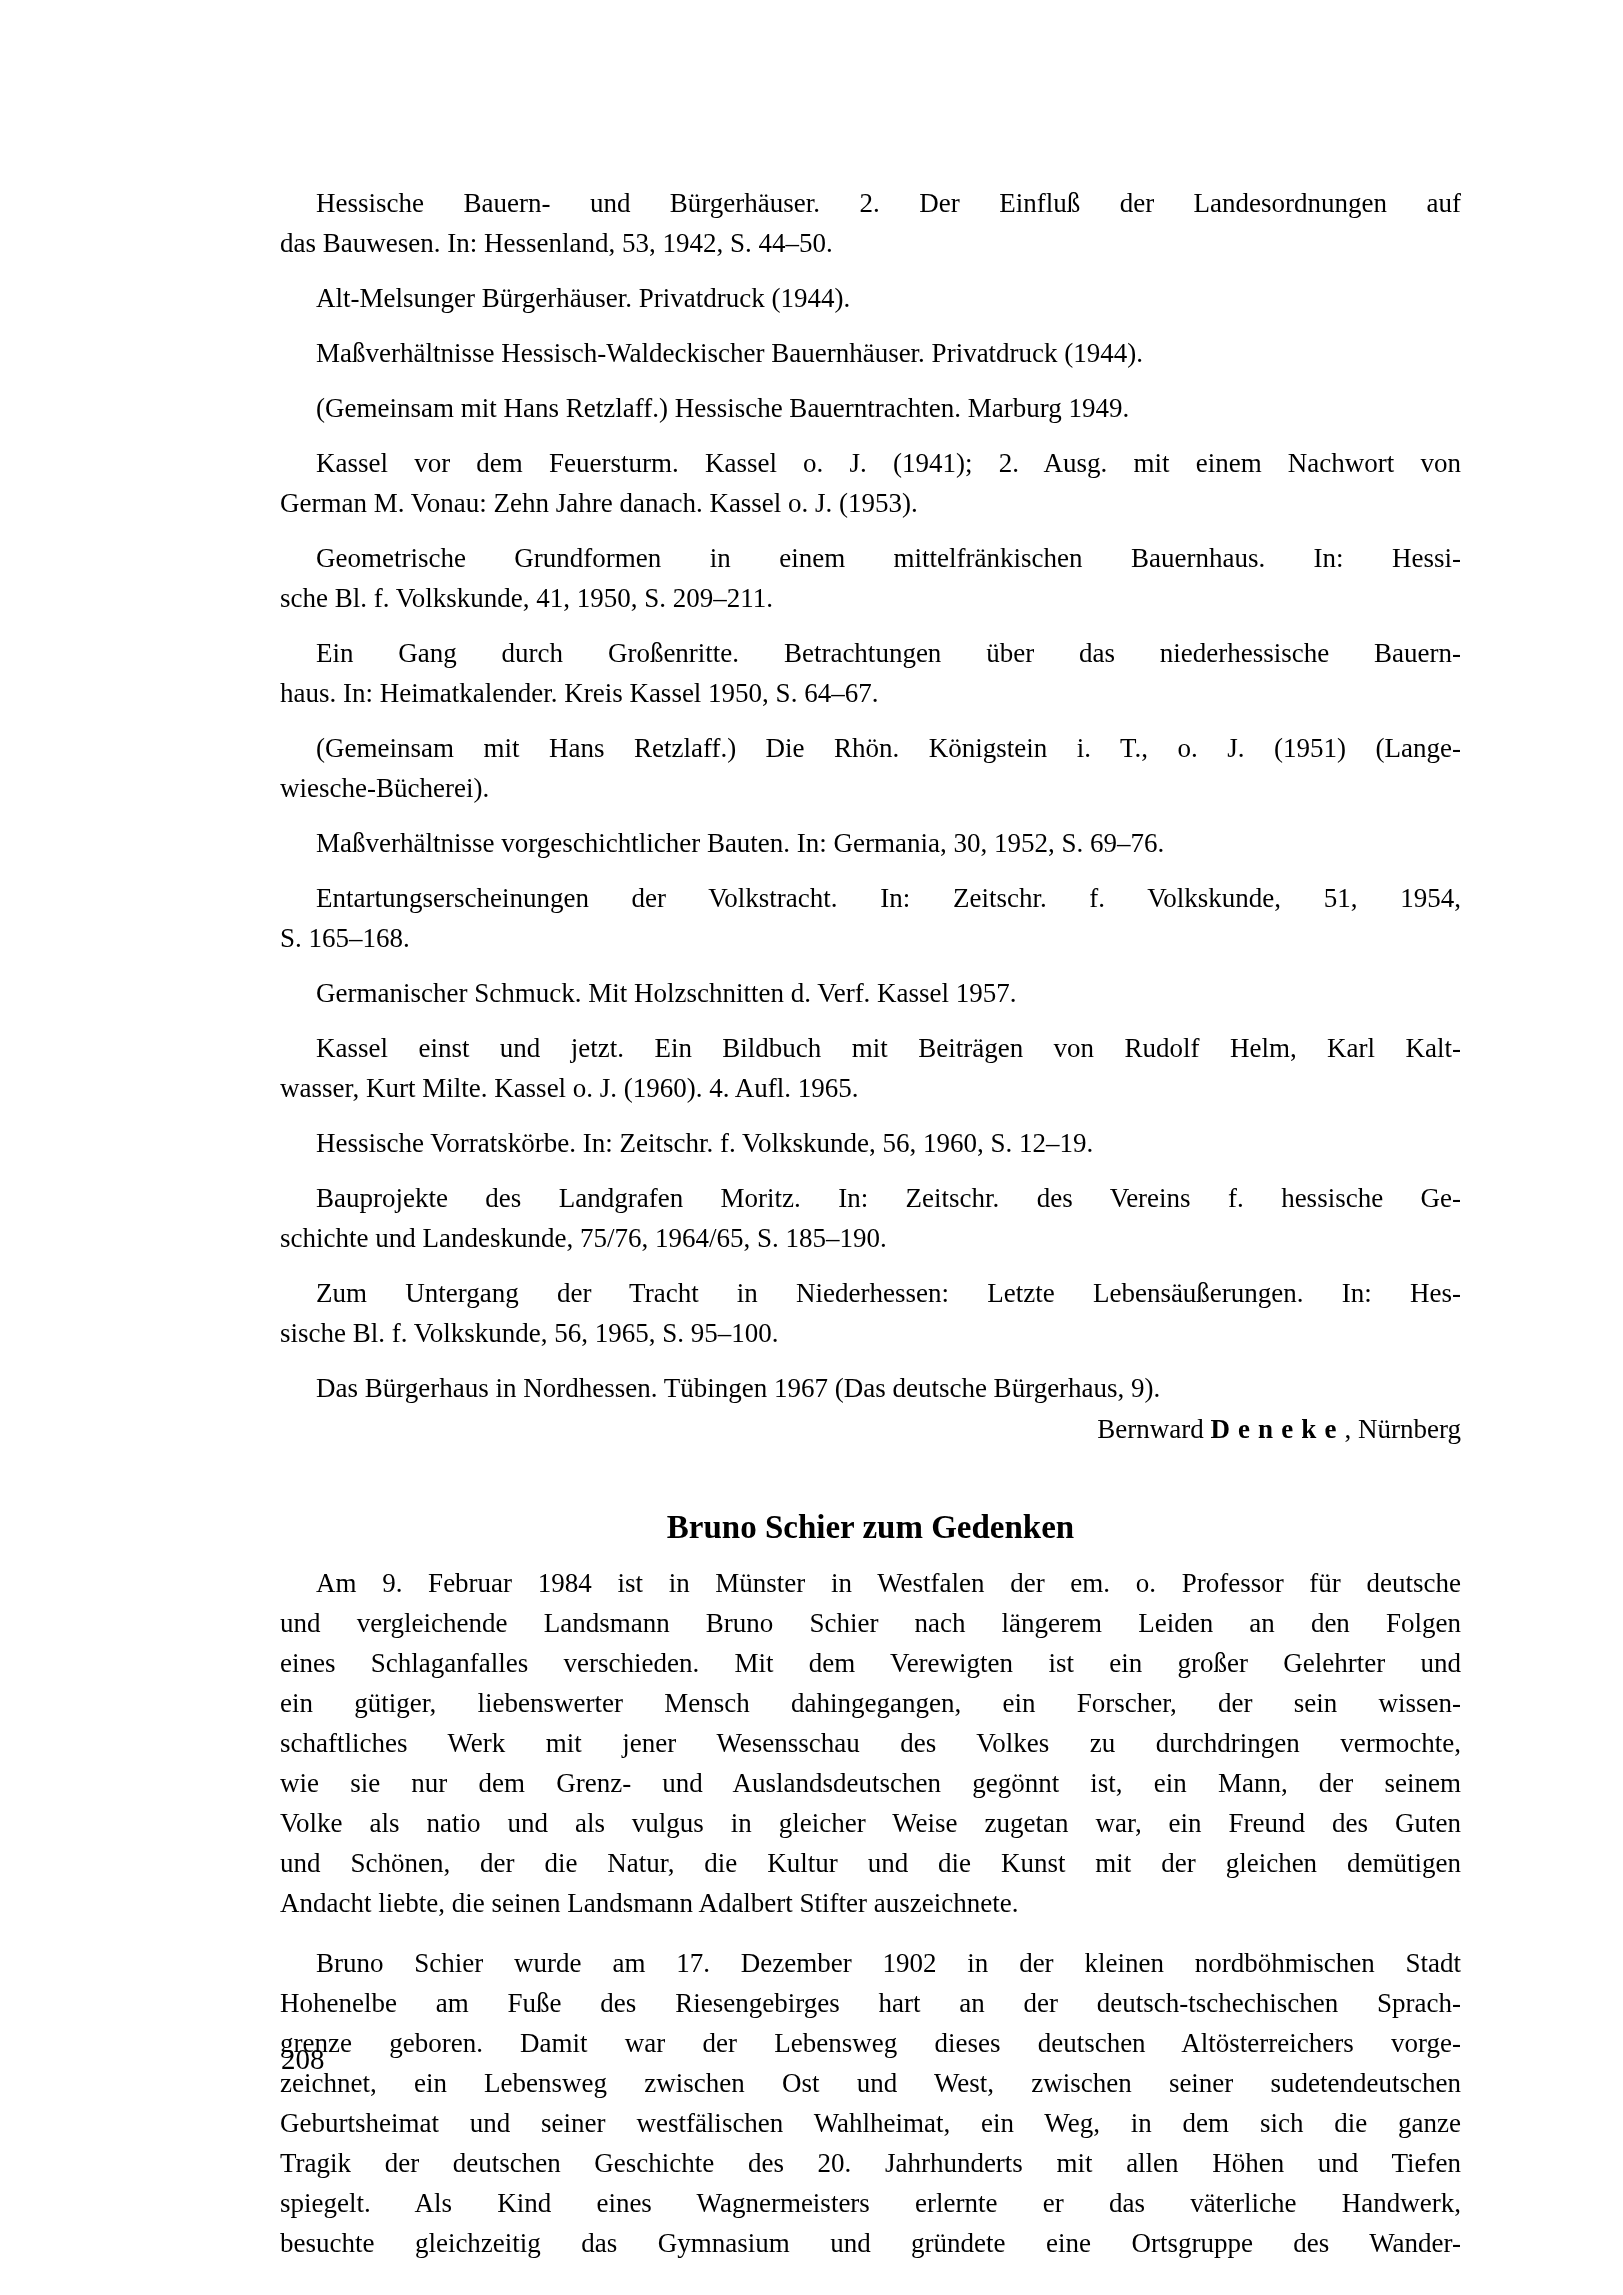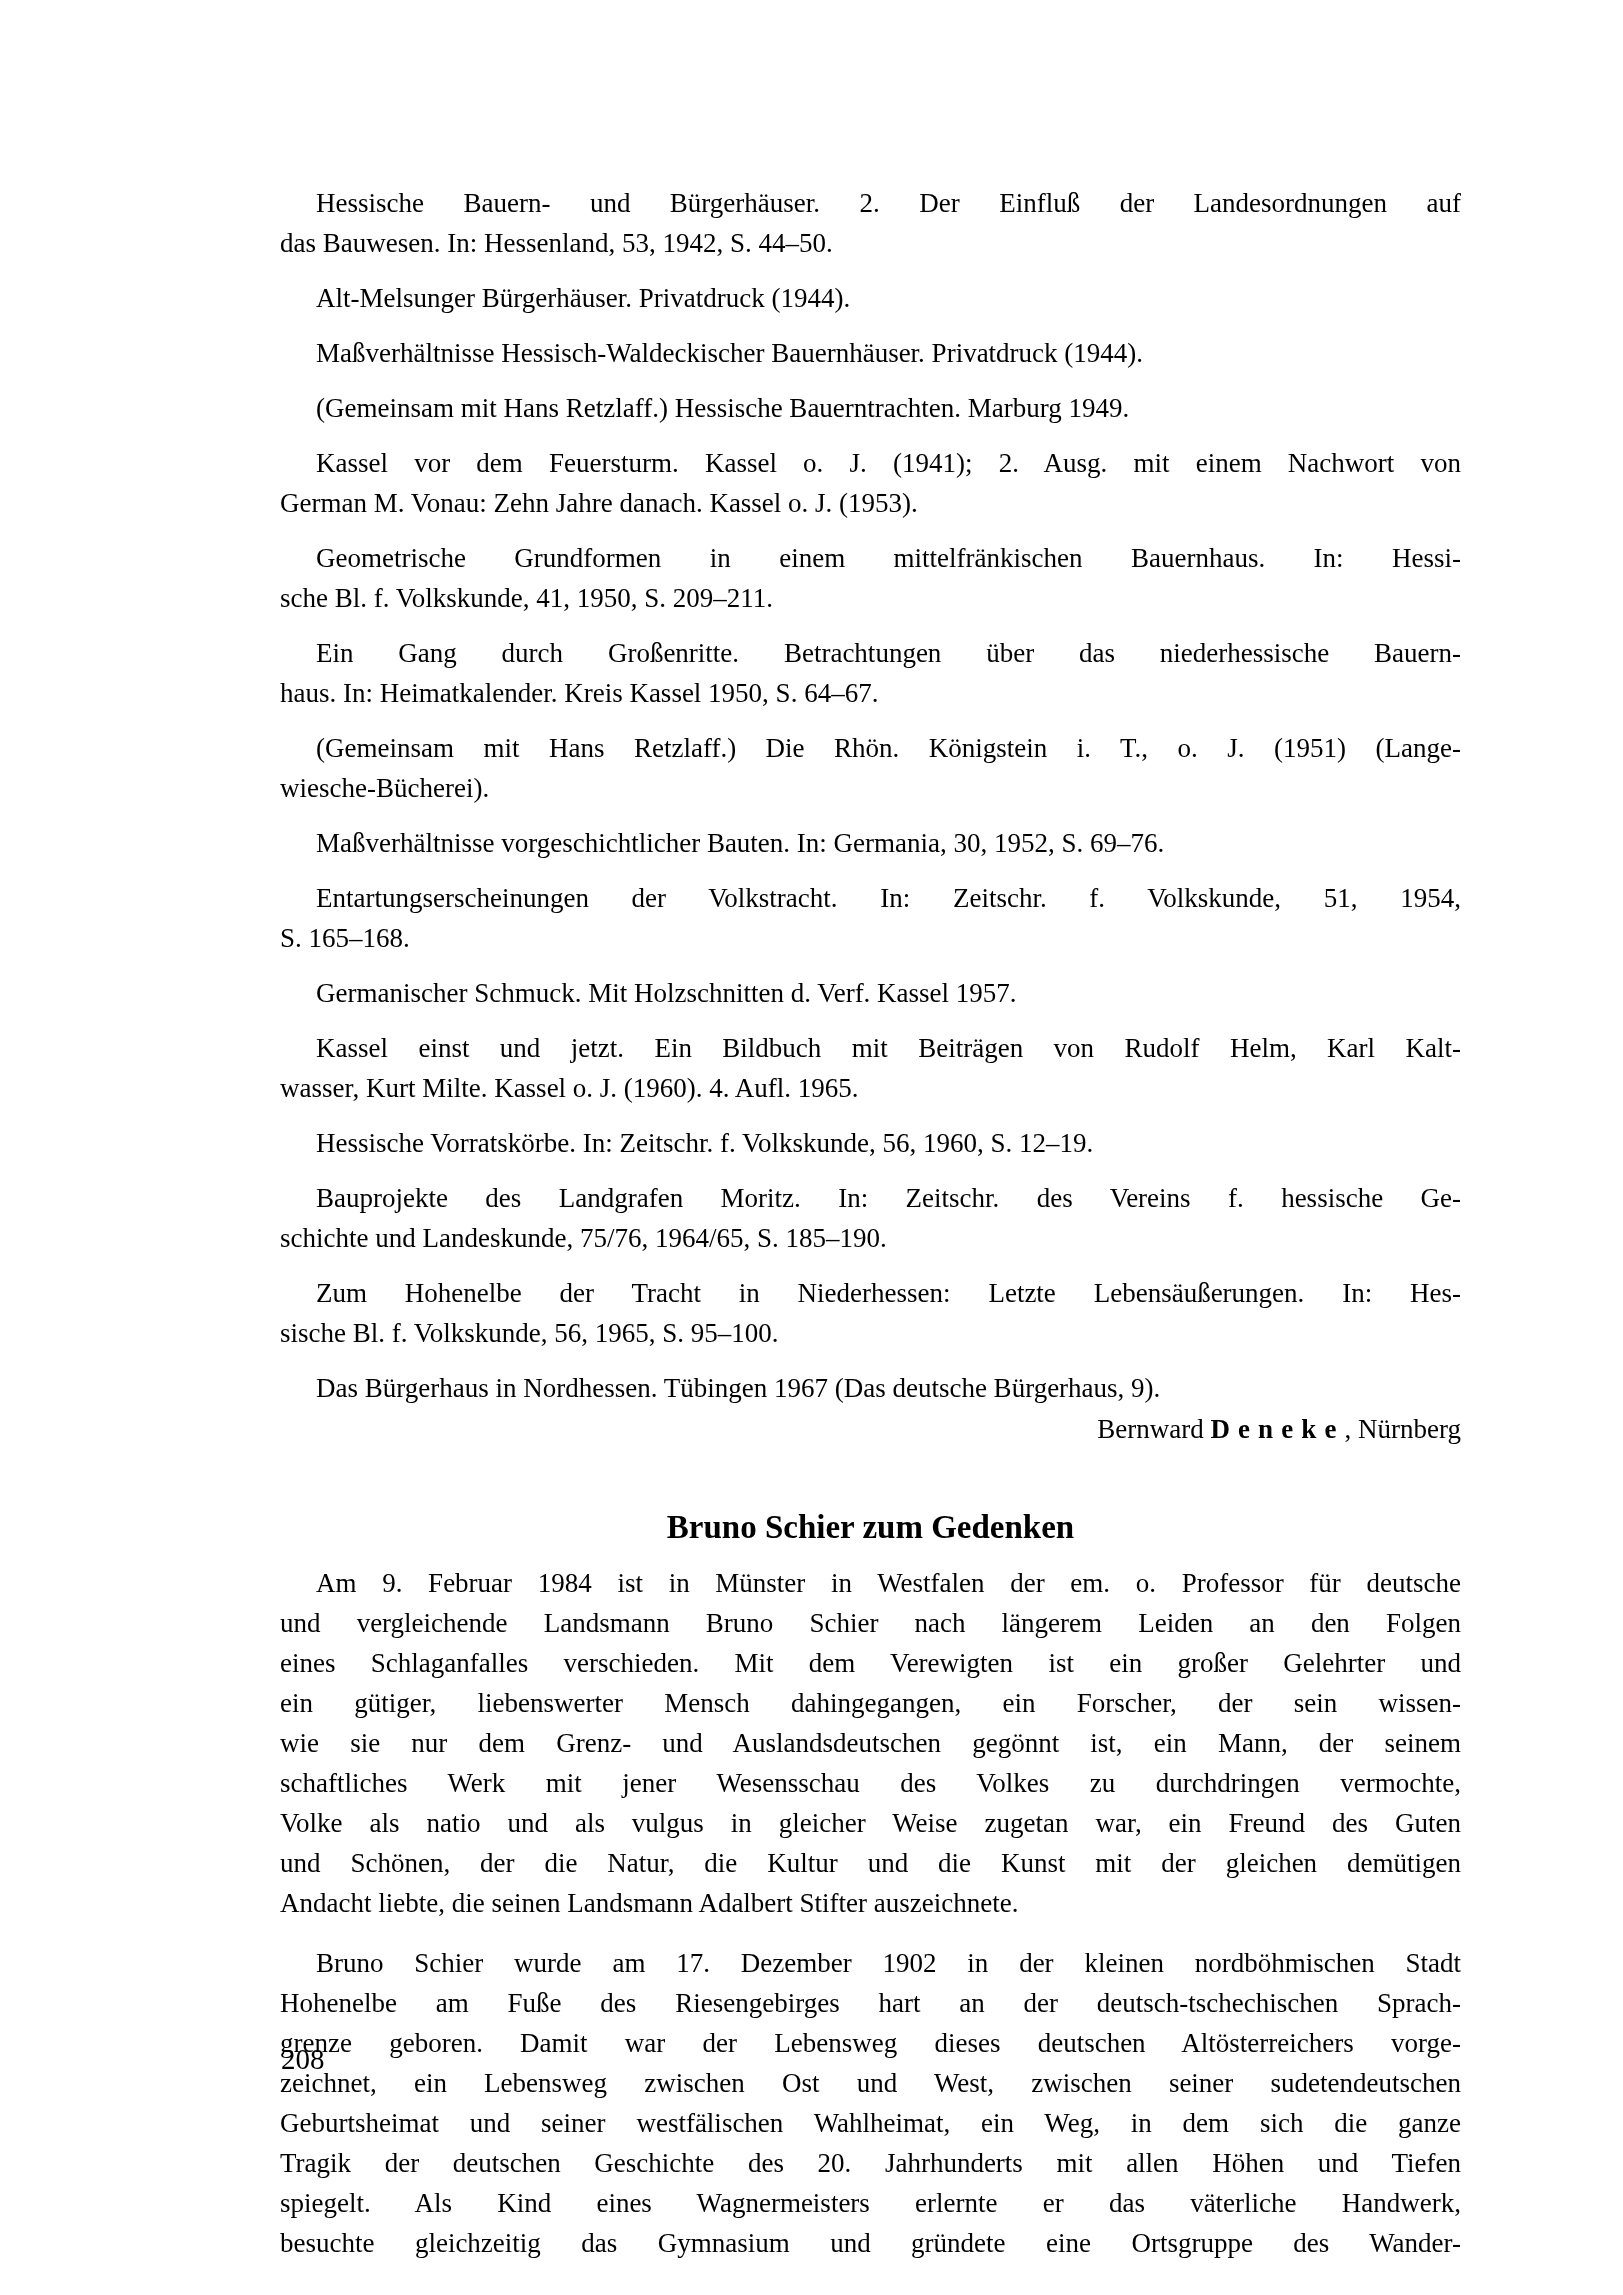--- a/index.html
+++ b/index.html
@@ -107,42 +107,42 @@
           <div class="line">wasser, Kurt Milte. Kassel o. J. (1960). 4. Aufl. 1965.</div>
         </div>
         <div class="entry">
           <div class="line indent">Hessische Vorratskörbe. In: Zeitschr. f. Volkskunde, 56, 1960, S. 12–19.</div>
         </div>
         <div class="entry">
           <div class="line indent full">Bauprojekte des Landgrafen Moritz. In: Zeitschr. des Vereins f. hessische Ge-</div>
           <div class="line">schichte und Landeskunde, 75/76, 1964/65, S. 185–190.</div>
         </div>
         <div class="entry">
-          <div class="line indent full">Zum Hohenelbe der Tracht in Niederhessen: Letzte Lebensäußerungen. In: Hes-</div>
+          <div class="line indent full">Zum Untergang der Tracht in Niederhessen: Letzte Lebensäußerungen. In: Hes-</div>
           <div class="line">sische Bl. f. Volkskunde, 56, 1965, S. 95–100.</div>
         </div>
         <div class="entry">
           <div class="line indent">Das Bürgerhaus in Nordhessen. Tübingen 1967 (Das deutsche Bürgerhaus, 9).</div>
         </div>
       </section>
 
     <div class="signature">
       <span>Bernward </span><span class="spaced-name">Deneke</span><span>, Nürnberg</span>
     </div>
 
     <h3 class="section-heading">Bruno Schier zum Gedenken</h3>
 
     <section id="obituary">
         <div class="paragraph">
           <div class="line indent full">Am 9. Februar 1984 ist in Münster in Westfalen der em. o. Professor für deutsche</div>
           <div class="line full">und vergleichende Landsmann Bruno Schier nach längerem Leiden an den Folgen</div>
           <div class="line full">eines Schlaganfalles verschieden. Mit dem Verewigten ist ein großer Gelehrter und</div>
           <div class="line full">ein gütiger, liebenswerter Mensch dahingegangen, ein Forscher, der sein wissen-</div>
+          <div class="line full">schaftliches Werk mit jener Wesensschau des Volkes zu durchdringen vermochte,</div>
           <div class="line full">wie sie nur dem Grenz- und Auslandsdeutschen gegönnt ist, ein Mann, der seinem</div>
-          <div class="line full">schaftliches Werk mit jener Wesensschau des Volkes zu durchdringen vermochte,</div>
           <div class="line full">Volke als natio und als vulgus in gleicher Weise zugetan war, ein Freund des Guten</div>
           <div class="line full">und Schönen, der die Natur, die Kultur und die Kunst mit der gleichen demütigen</div>
           <div class="line">Andacht liebte, die seinen Landsmann Adalbert Stifter auszeichnete.</div>
         </div>
         <div class="paragraph">
           <div class="line indent full">Bruno Schier wurde am 17. Dezember 1902 in der kleinen nordböhmischen Stadt</div>
           <div class="line full">Hohenelbe am Fuße des Riesengebirges hart an der deutsch-tschechischen Sprach-</div>
           <div class="line full">grenze geboren. Damit war der Lebensweg dieses deutschen Altösterreichers vorge-</div>
           <div class="line full">zeichnet, ein Lebensweg zwischen Ost und West, zwischen seiner sudetendeutschen</div>
           <div class="line full">Geburtsheimat und seiner westfälischen Wahlheimat, ein Weg, in dem sich die ganze</div>

